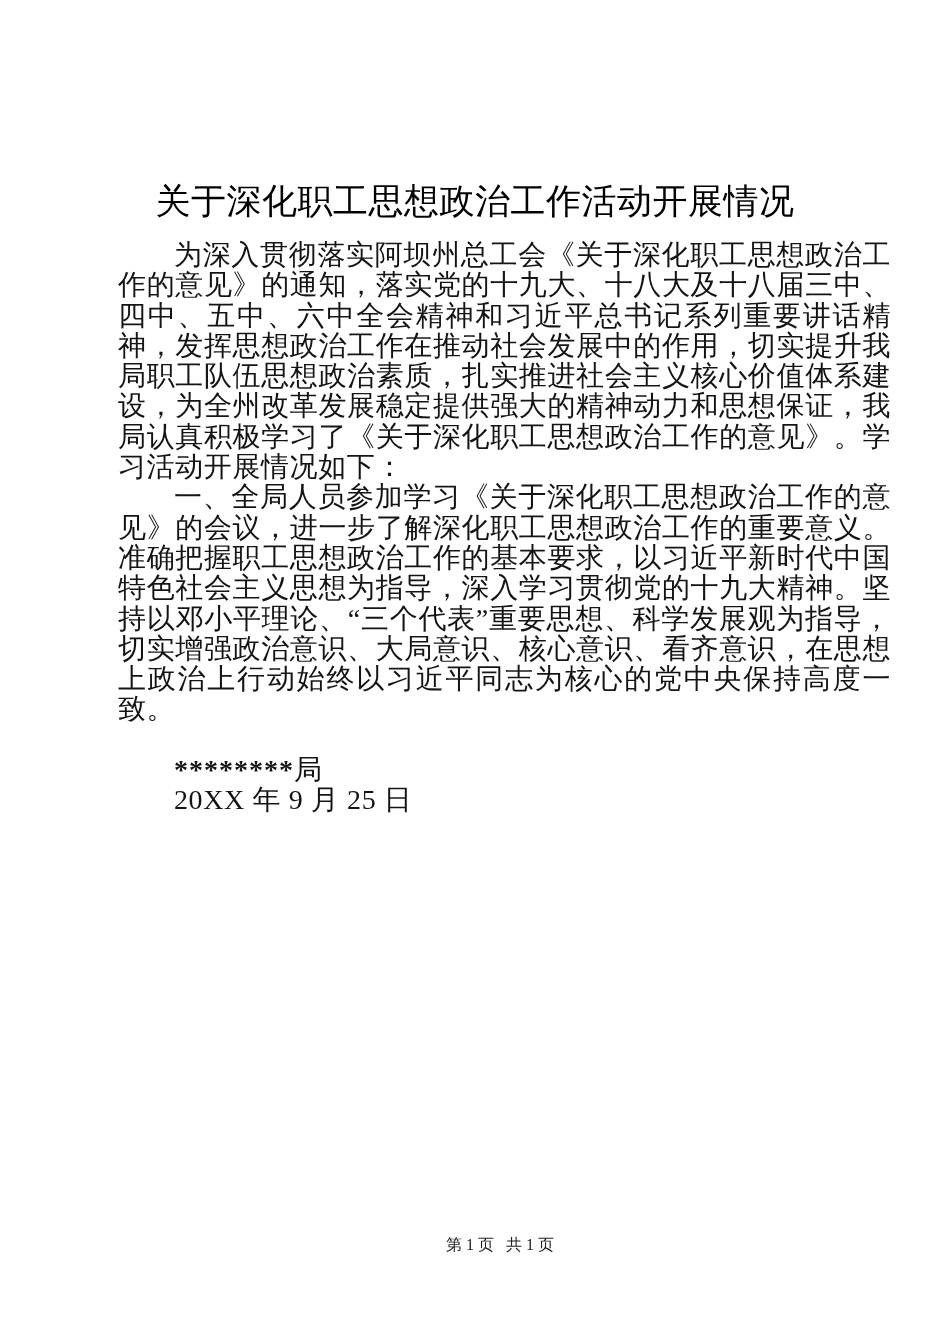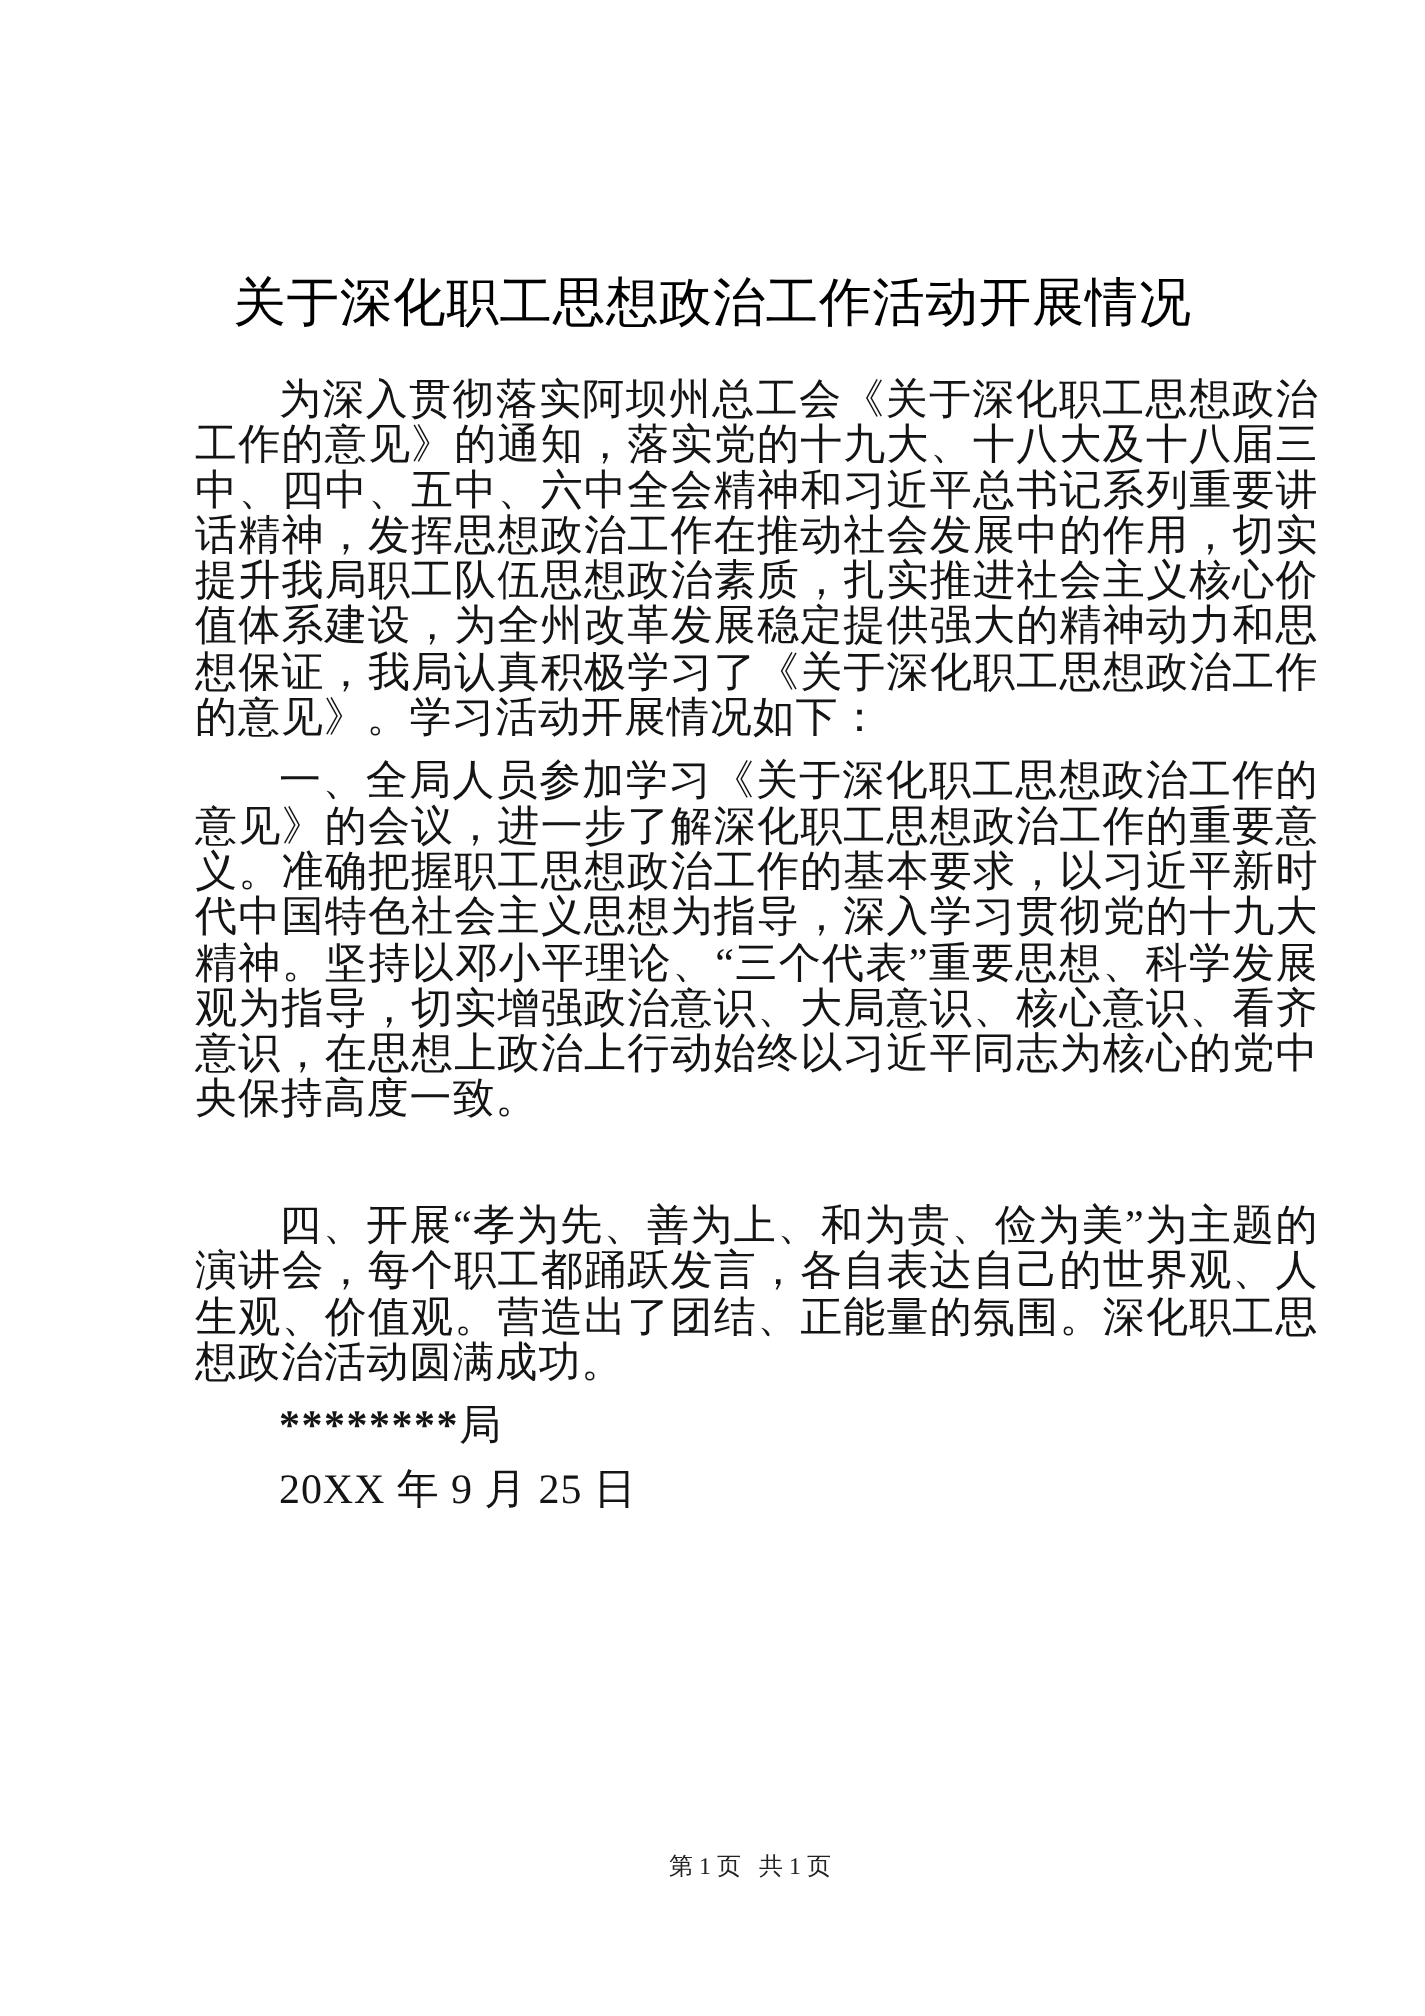--- a/index.html
+++ b/index.html
@@ -34,21 +34,21 @@
     top: 240px;
     left: 118px;
     width: 773px;
     font-size: 28px;
     line-height: 30.3px;
     letter-spacing: 0.6px;
     text-align: justify;
     line-break: normal;
   }
   .para {
-    margin: 12px;
+    margin: 0;
     padding: 0;
     text-indent: 2em;
     min-height: 30.3px;
   }
   .sig-stars {
     font-weight: bold;
     letter-spacing: 1px;
   }
   .page-footer {
     position: absolute;
@@ -70,20 +70,19 @@
 <body>
 
 <div class="page">
 
   <h1 class="doc-title">关于深化职工思想政治工作活动开展情况</h1>
 
   <div class="body-text">
     <p class="para">为深入贯彻落实阿坝州总工会《关于深化职工思想政治工作的意见》的通知，落实党的十九大、十八大及十八届三中、四中、五中、六中全会精神和习近平总书记系列重要讲话精神，发挥思想政治工作在推动社会发展中的作用，切实提升我局职工队伍思想政治素质，扎实推进社会主义核心价值体系建设，为全州改革发展稳定提供强大的精神动力和思想保证，我局认真积极学习了《关于深化职工思想政治工作的意见》。学习活动开展情况如下：</p>
     <p class="para">一、全局人员参加学习《关于深化职工思想政治工作的意见》的会议，进一步了解深化职工思想政治工作的重要意义。准确把握职工思想政治工作的基本要求，以习近平新时代中国特色社会主义思想为指导，深入学习贯彻党的十九大精神。坚持以邓小平理论、“三个代表”重要思想、科学发展观为指导，切实增强政治意识、大局意识、核心意识、看齐意识，在思想上政治上行动始终以习近平同志为核心的党中央保持高度一致。</p>
     <p class="para"></p>
-    <p class="para">四、开展“孝为先、善为上、和为贵、俭为美”为主题的演讲会，每个职工都踊跃发言，各自表达自己的世界观、人生观、价值观。营造出了团结、正能量的氛围。深化职工思想政治活动圆满成功。</p>
     <p class="para"><span class="sig-stars">********</span><span>局</span></p>
     <p class="para">20XX 年 9 月 25 日</p>
   </div>
 
   <div class="page-footer"><span>第 1 页</span><span class="footer-gap"></span><span>共 1 页</span></div>
 
 </div>
 
 </body></html>

